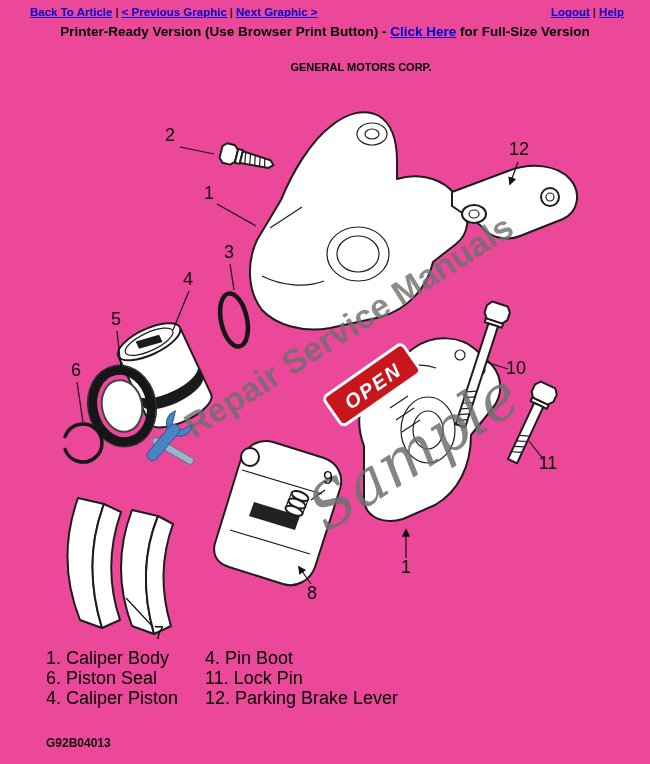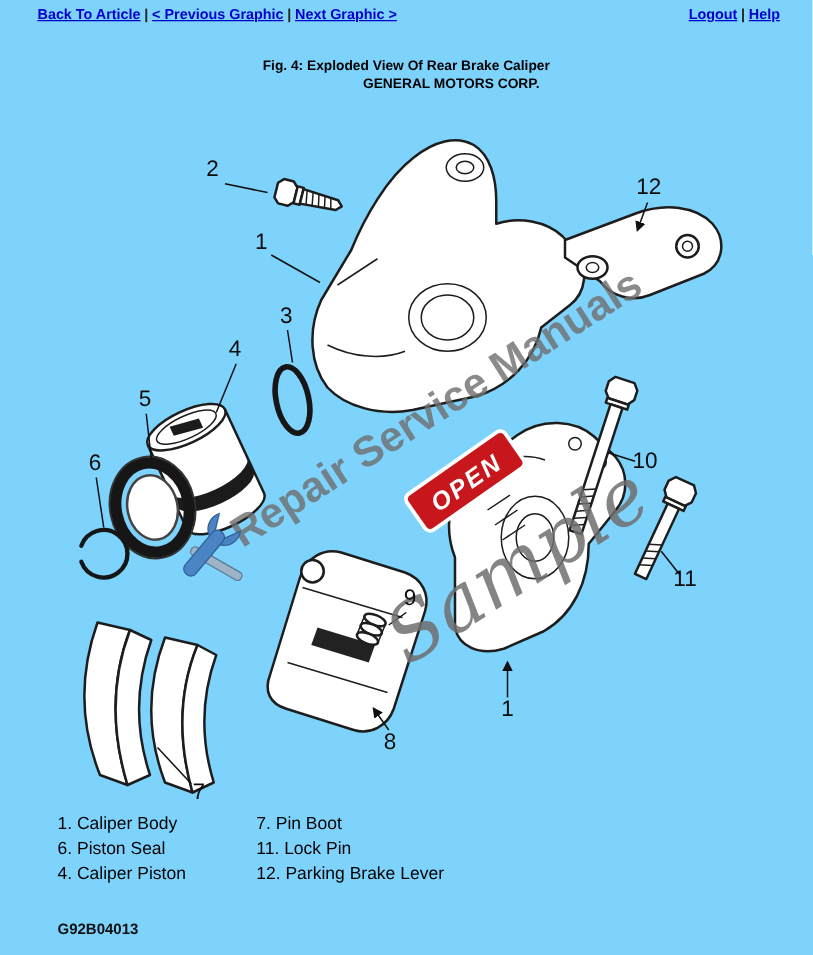--- a/index.html
+++ b/index.html
@@ -1,21 +1,21 @@
 <!DOCTYPE html>
 <html><head>
 <meta charset="utf-8">
 <style>
   * { box-sizing: border-box; }
   html, body { margin: 0; padding: 0; background: #ffffff; }
   .page {
     position: relative;
     width: 650px;
     height: 764px;
-    background: #7dd3fc;
+    background: #ec4899;
     font-family: "Liberation Sans", sans-serif;
     overflow: hidden;
   }
   a { color: #0000cc; text-decoration: underline; cursor: pointer; }
   .topnav {
     position: absolute;
     top: 6px; left: 0; right: 0;
     padding: 0 26px 0 30px;
     display: flex;
     justify-content: space-between;
@@ -52,21 +52,21 @@
   }
   .diagram {
     position: absolute;
     top: 78px; left: 0;
     width: 650px; height: 566px;
   }
   .legend {
     position: absolute;
     top: 648px; left: 46px;
     display: flex;
-    font-size: 14px;
+    font-size: 18px;
     color: #000;
     line-height: 20px;
   }
   .legend-col { white-space: nowrap; }
   .legend-col.c1 { width: 159px; }
   .legend-col.c2 { width: 208px; }
   .part-code {
     position: absolute;
     top: 736px; left: 46px;
     font-size: 12px;
@@ -89,22 +89,22 @@
 
   <div class="topnav">
     <div class="nav-group">
       <a href="#">Back To Article</a><span class="sep">|</span><a href="#">&lt; Previous Graphic</a><span class="sep">|</span><a href="#">Next Graphic &gt;</a>
     </div>
     <div class="nav-group">
       <a href="#">Logout</a><span class="sep">|</span><a href="#">Help</a>
     </div>
   </div>
 
-
-  <div class="fig-caption">Fig. 4: Exploded View Of Rear Brake Caliper</div>
+  <div class="title-line"><span>Printer-Ready Version (Use Browser Print Button) - </span><a href="#">Click Here</a><span> for Full-Size Version</span></div>
+
   <div class="company">GENERAL MOTORS CORP.</div>
 
   <div class="diagram">
     <svg width="650" height="566" viewBox="0 0 650 566">
       <defs>
         <marker id="arrow" viewBox="0 0 10 10" refX="8" refY="5" markerWidth="7" markerHeight="7" orient="auto-start-reverse">
           <path d="M0,0 L10,5 L0,10 Z" fill="#111"></path>
         </marker>
       </defs>
 
@@ -249,21 +249,21 @@
     </svg>
   </div>
 
   <div class="legend">
     <div class="legend-col c1">
       <div>1. Caliper Body</div>
       <div>6. Piston Seal</div>
       <div>4. Caliper Piston</div>
     </div>
     <div class="legend-col c3">
-      <div>7. Pin Boot</div>
+      <div>4. Pin Boot</div>
       <div>11. Lock Pin</div>
       <div>12. Parking Brake Lever</div>
     </div>
   </div>
 
   <div class="part-code">G92B04013</div>
 
 </div>
 
 </body></html>

